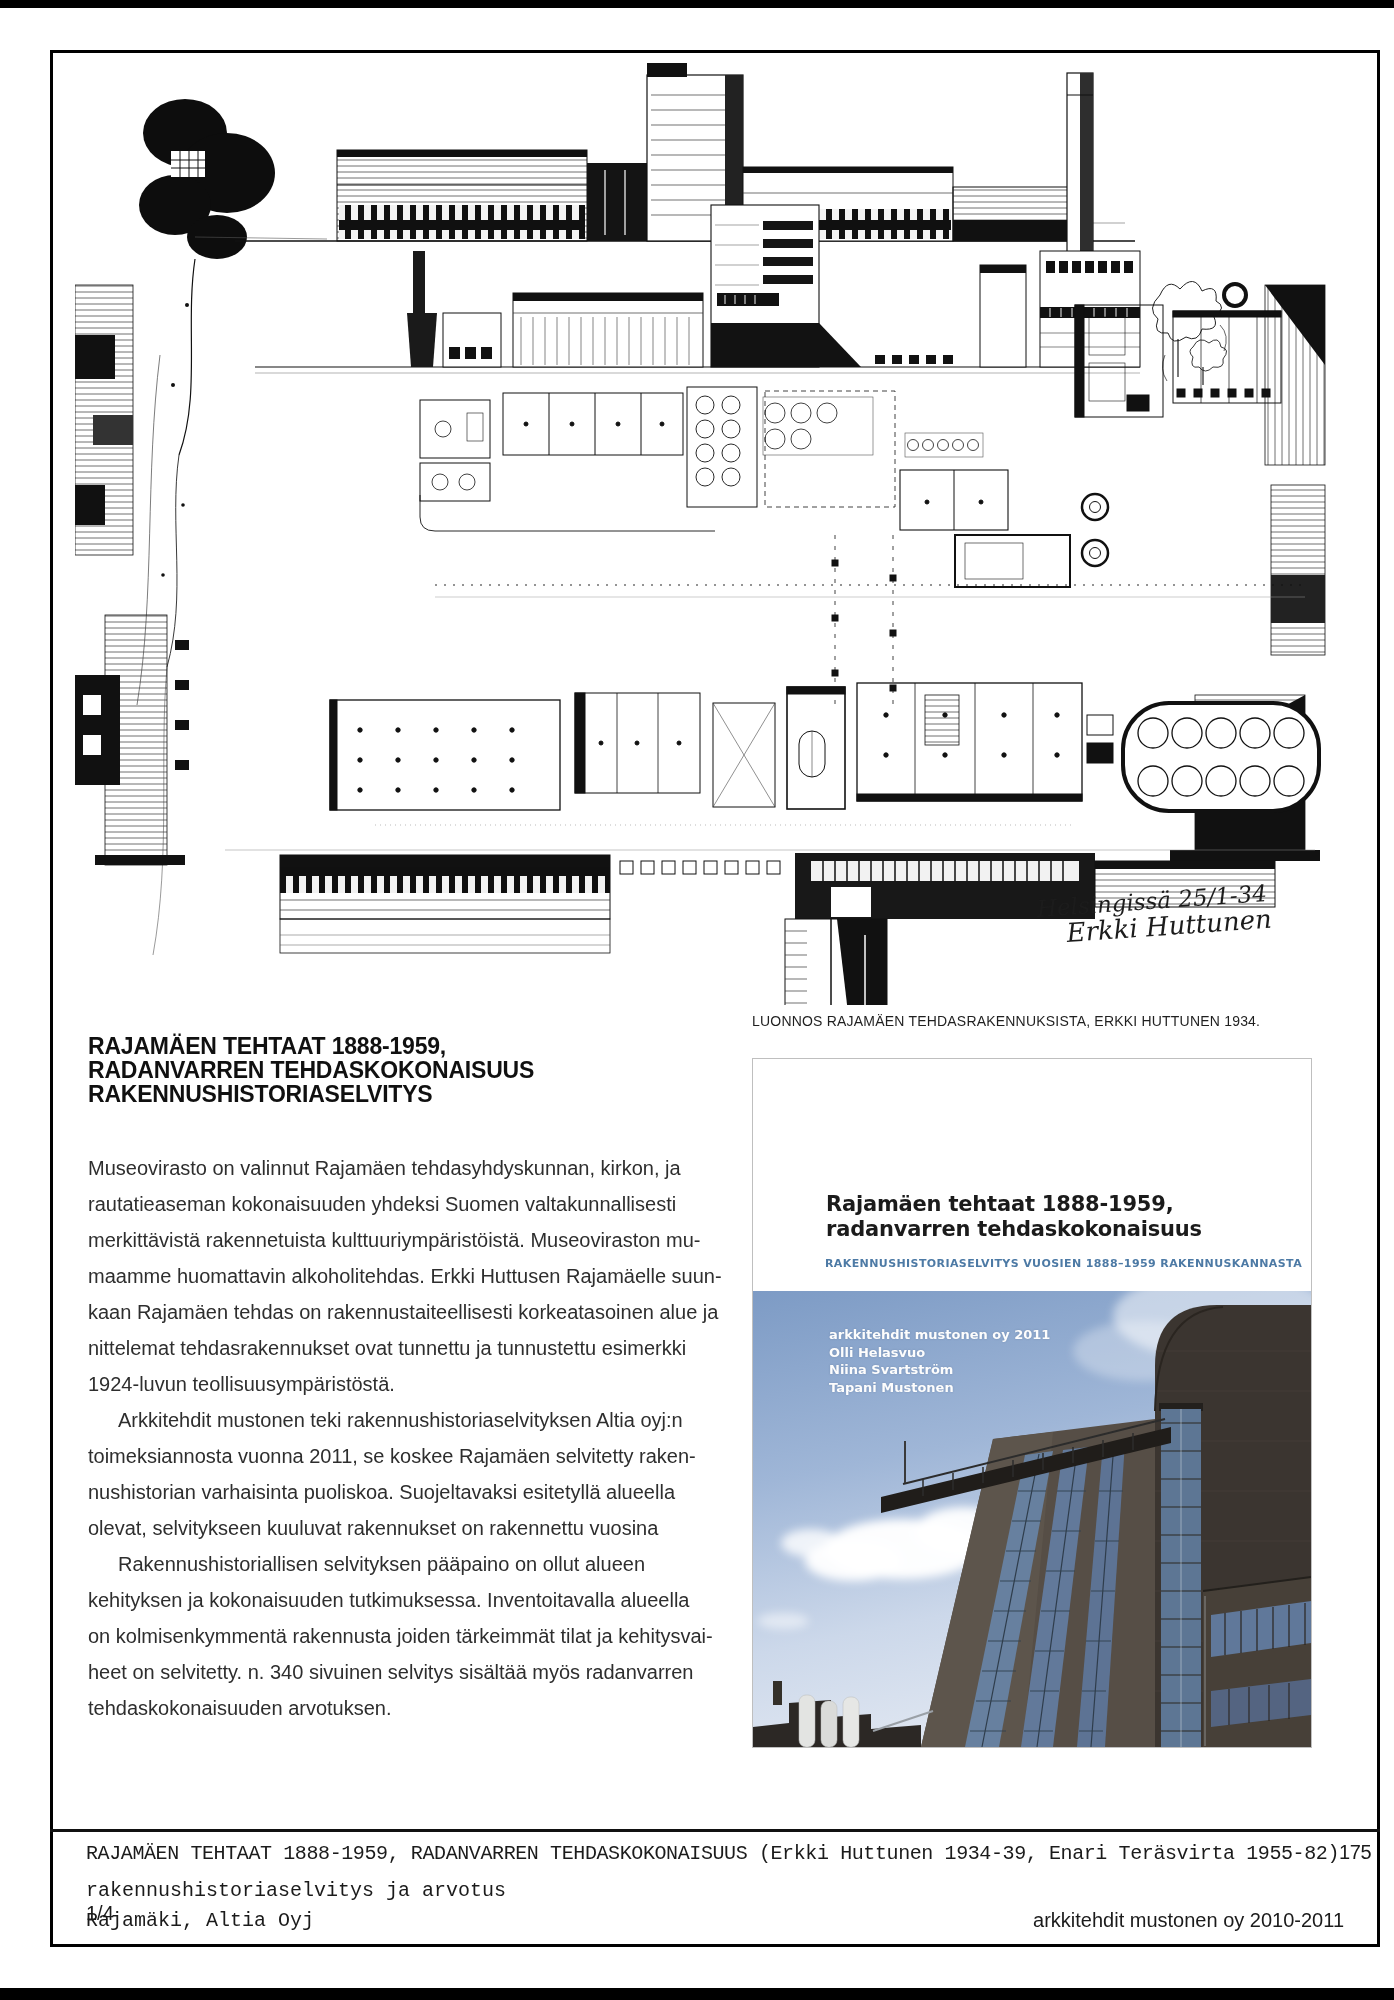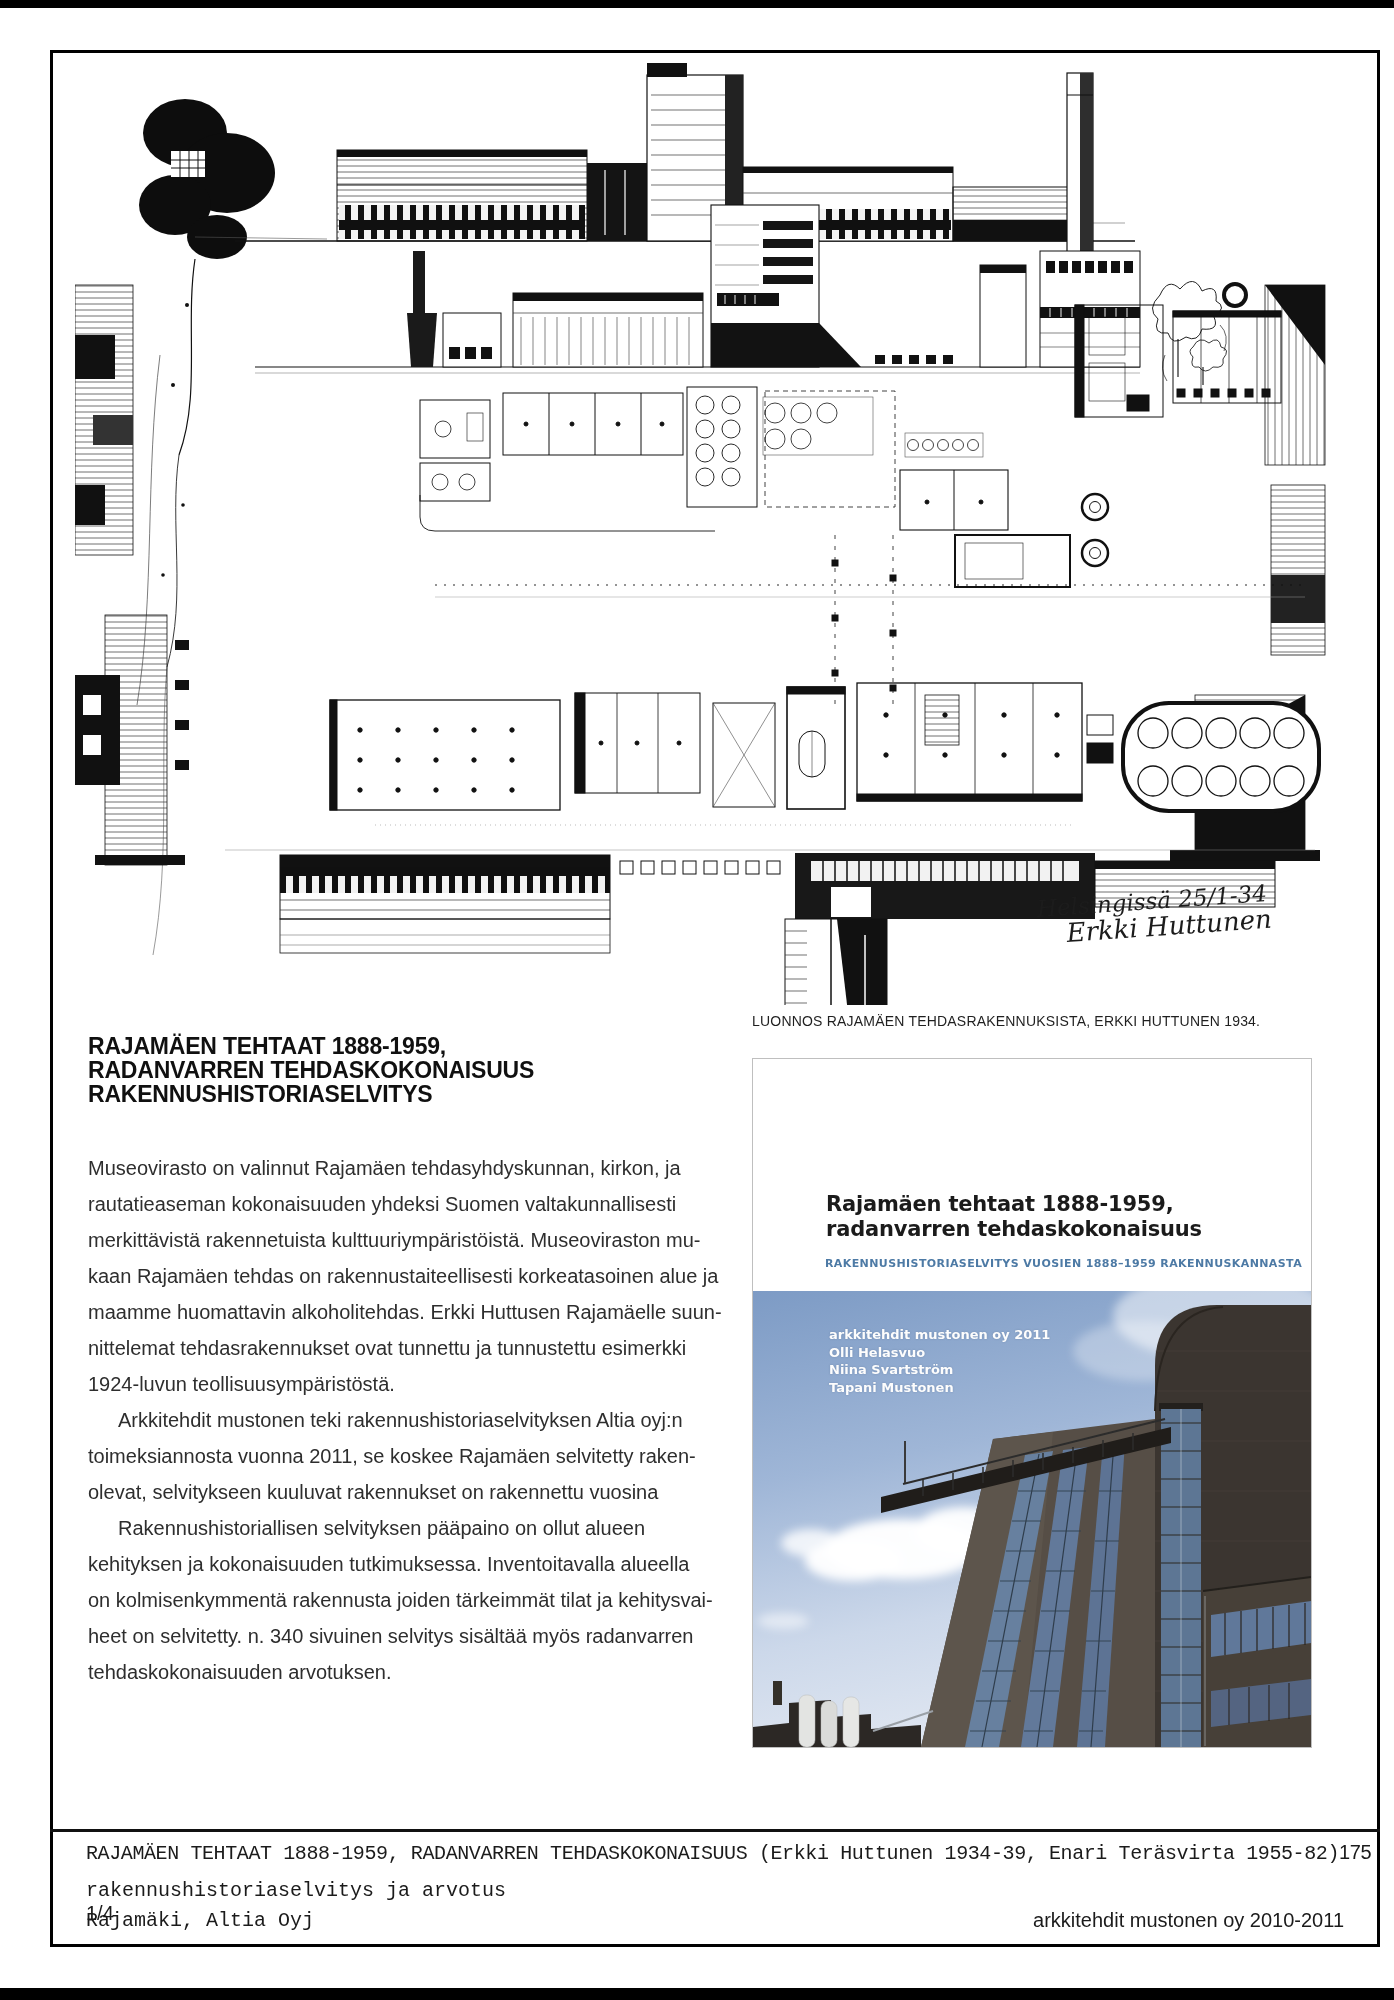--- a/index.html
+++ b/index.html
@@ -361,26 +361,27 @@
   <div class="abs" id="heading">
     <div>RAJAMÄEN TEHTAAT 1888-1959,</div>
     <div>RADANVARREN TEHDASKOKONAISUUS</div>
     <div>RAKENNUSHISTORIASELVITYS</div>
   </div>
 
   <div class="abs" id="bodycol">
     <div class="bl">Museovirasto on valinnut Rajamäen tehdasyhdyskunnan, kirkon, ja</div>
     <div class="bl">rautatieaseman kokonaisuuden yhdeksi Suomen valtakunnallisesti</div>
     <div class="bl">merkittävistä rakennetuista kulttuuriympäristöistä. Museoviraston mu-</div>
+    <div class="bl">maamme huomattavin alkoholitehdas. Erkki Huttusen Rajamäelle suun-</div>
     <div class="bl">kaan Rajamäen tehdas on rakennustaiteellisesti korkeatasoinen alue ja</div>
-    <div class="bl">maamme huomattavin alkoholitehdas. Erkki Huttusen Rajamäelle suun-</div>
     <div class="bl">nittelemat tehdasrakennukset ovat tunnettu ja tunnustettu esimerkki</div>
     <div class="bl">1924-luvun teollisuusympäristöstä.</div>
     <div class="bl ind">Arkkitehdit mustonen teki rakennushistoriaselvityksen Altia oyj:n</div>
     <div class="bl">toimeksiannosta vuonna 2011, se koskee Rajamäen selvitetty raken-</div>
+    <div class="bl">nushistorian varhaisinta puoliskoa. Suojeltavaksi esitetyllä alueella</div>
     <div class="bl">olevat, selvitykseen kuuluvat rakennukset on rakennettu vuosina</div>
     <div class="bl ind">Rakennushistoriallisen selvityksen pääpaino on ollut alueen</div>
     <div class="bl">kehityksen ja kokonaisuuden tutkimuksessa. Inventoitavalla alueella</div>
     <div class="bl">on kolmisenkymmentä rakennusta joiden tärkeimmät tilat ja kehitysvai-</div>
     <div class="bl">heet on selvitetty. n. 340 sivuinen selvitys sisältää myös radanvarren</div>
     <div class="bl">tehdaskokonaisuuden arvotuksen.</div>
   </div>
 
   <div class="abs" id="cover">
     <div id="cover-title">

